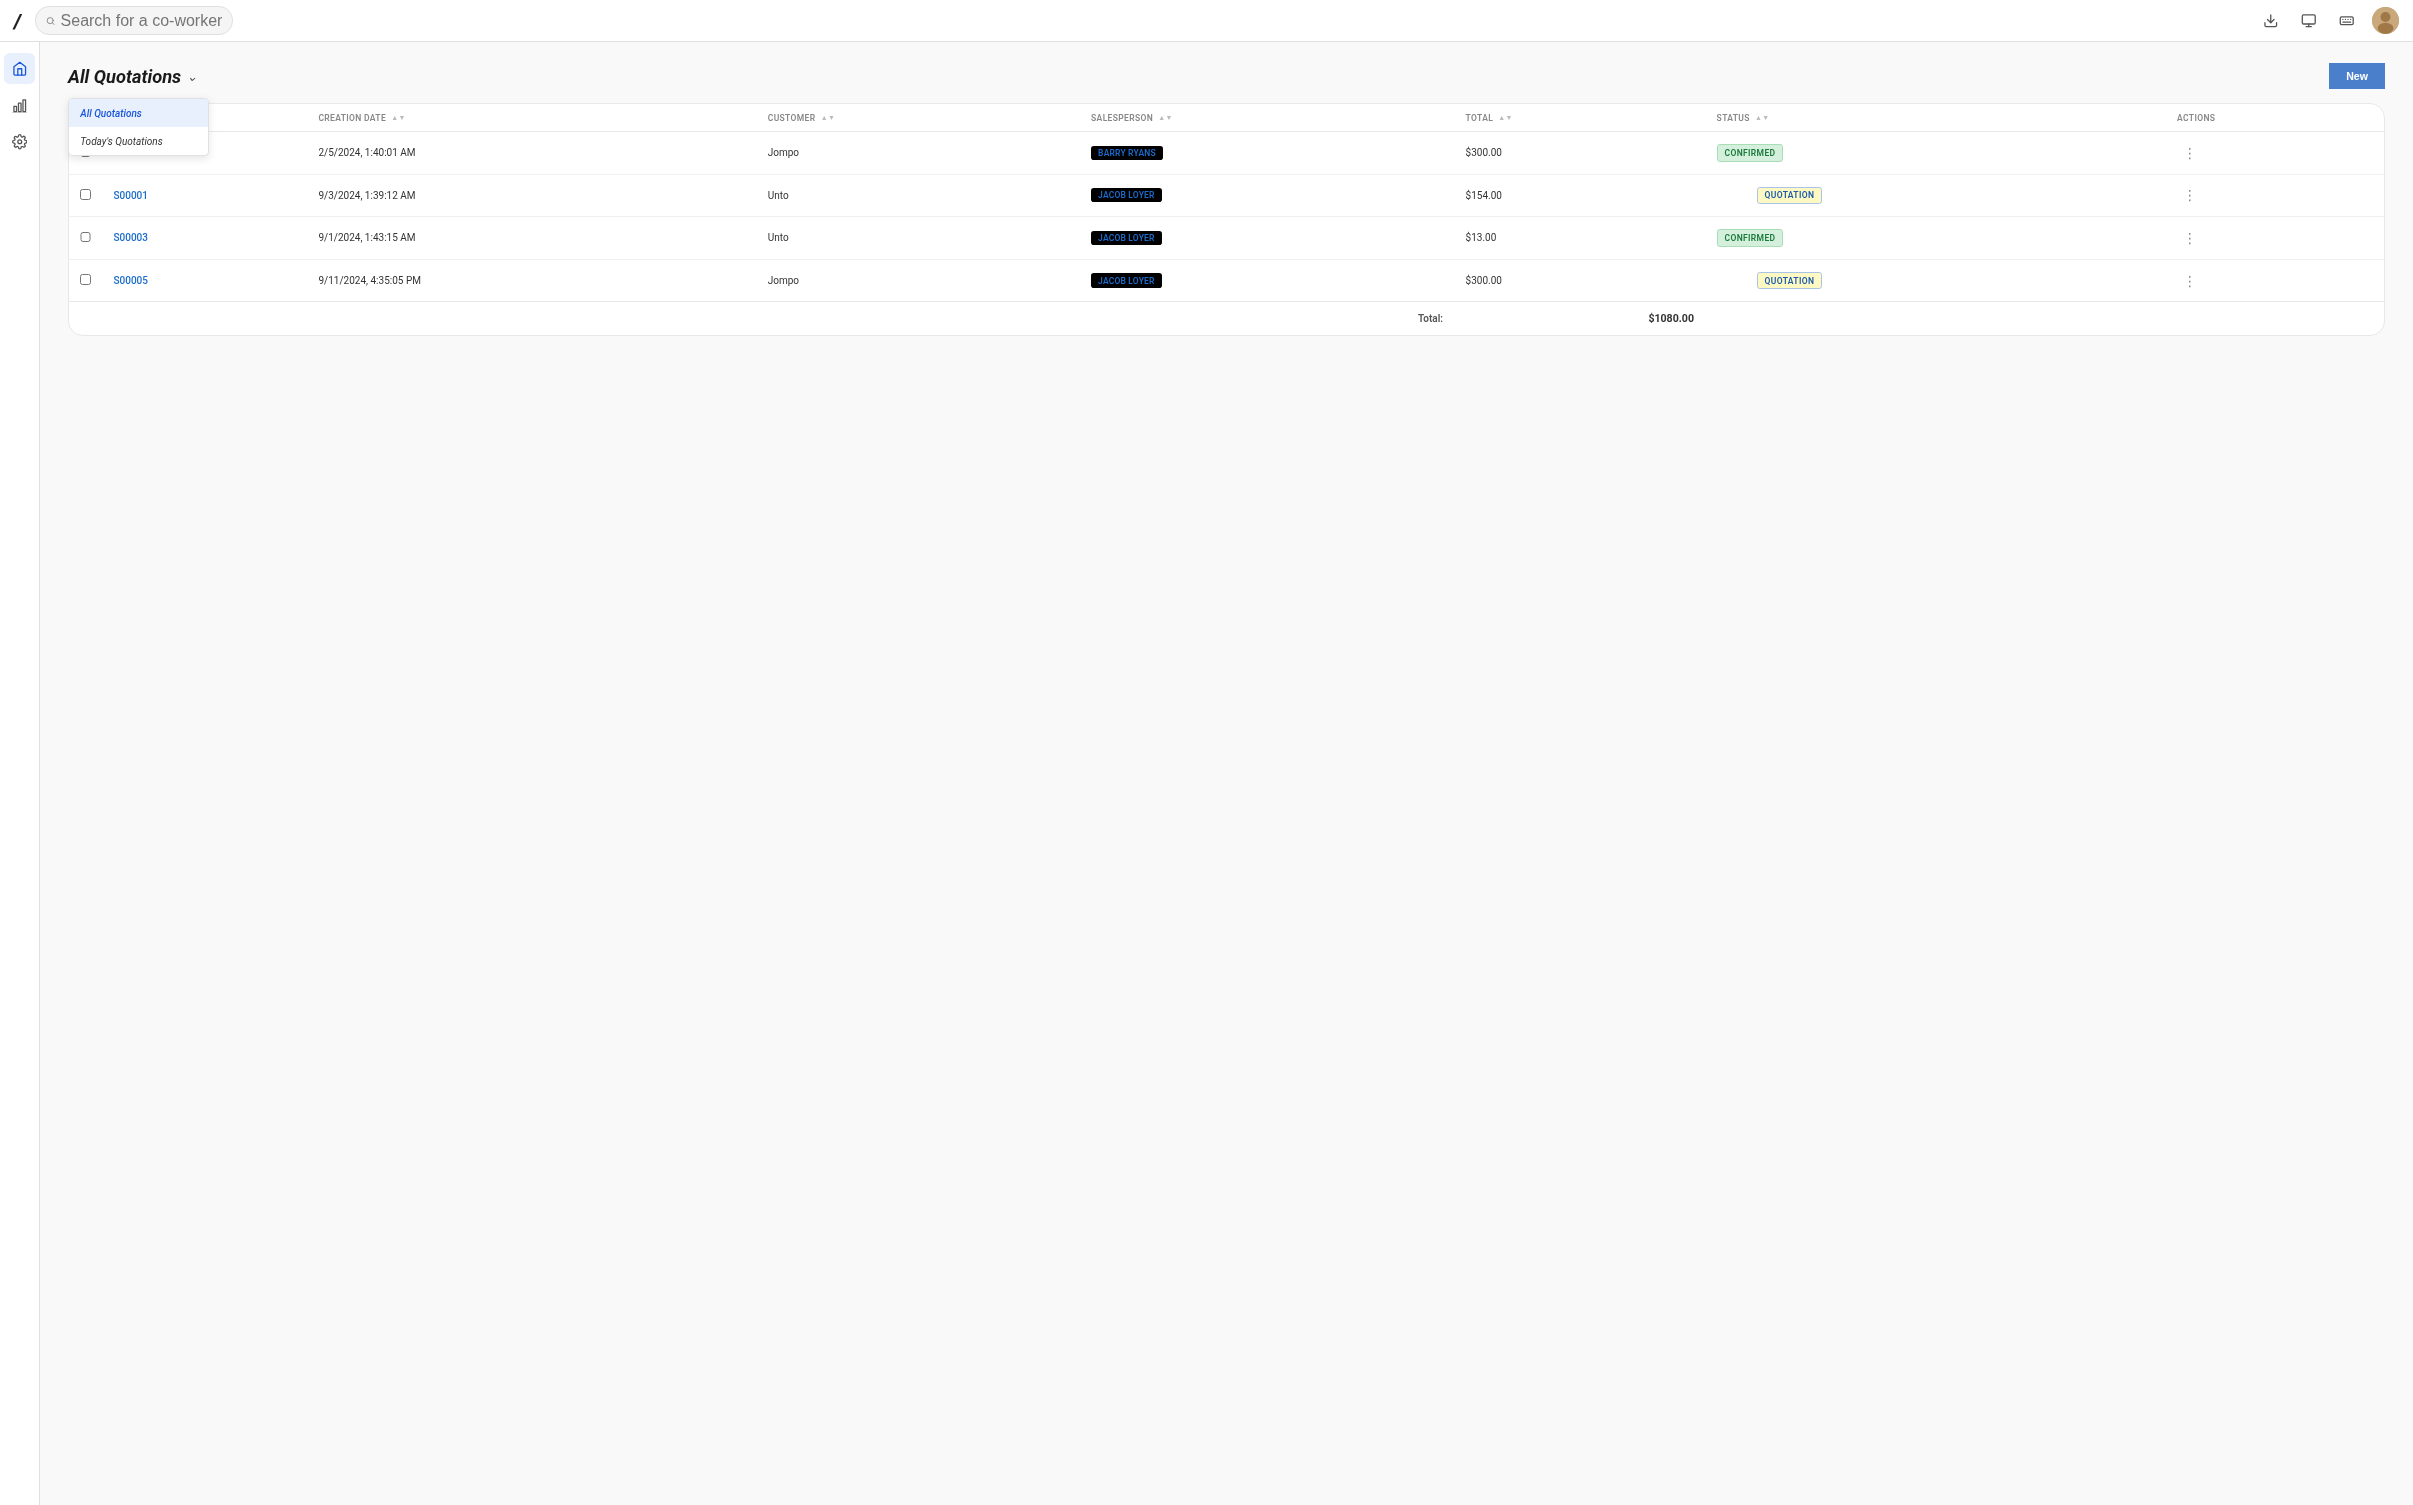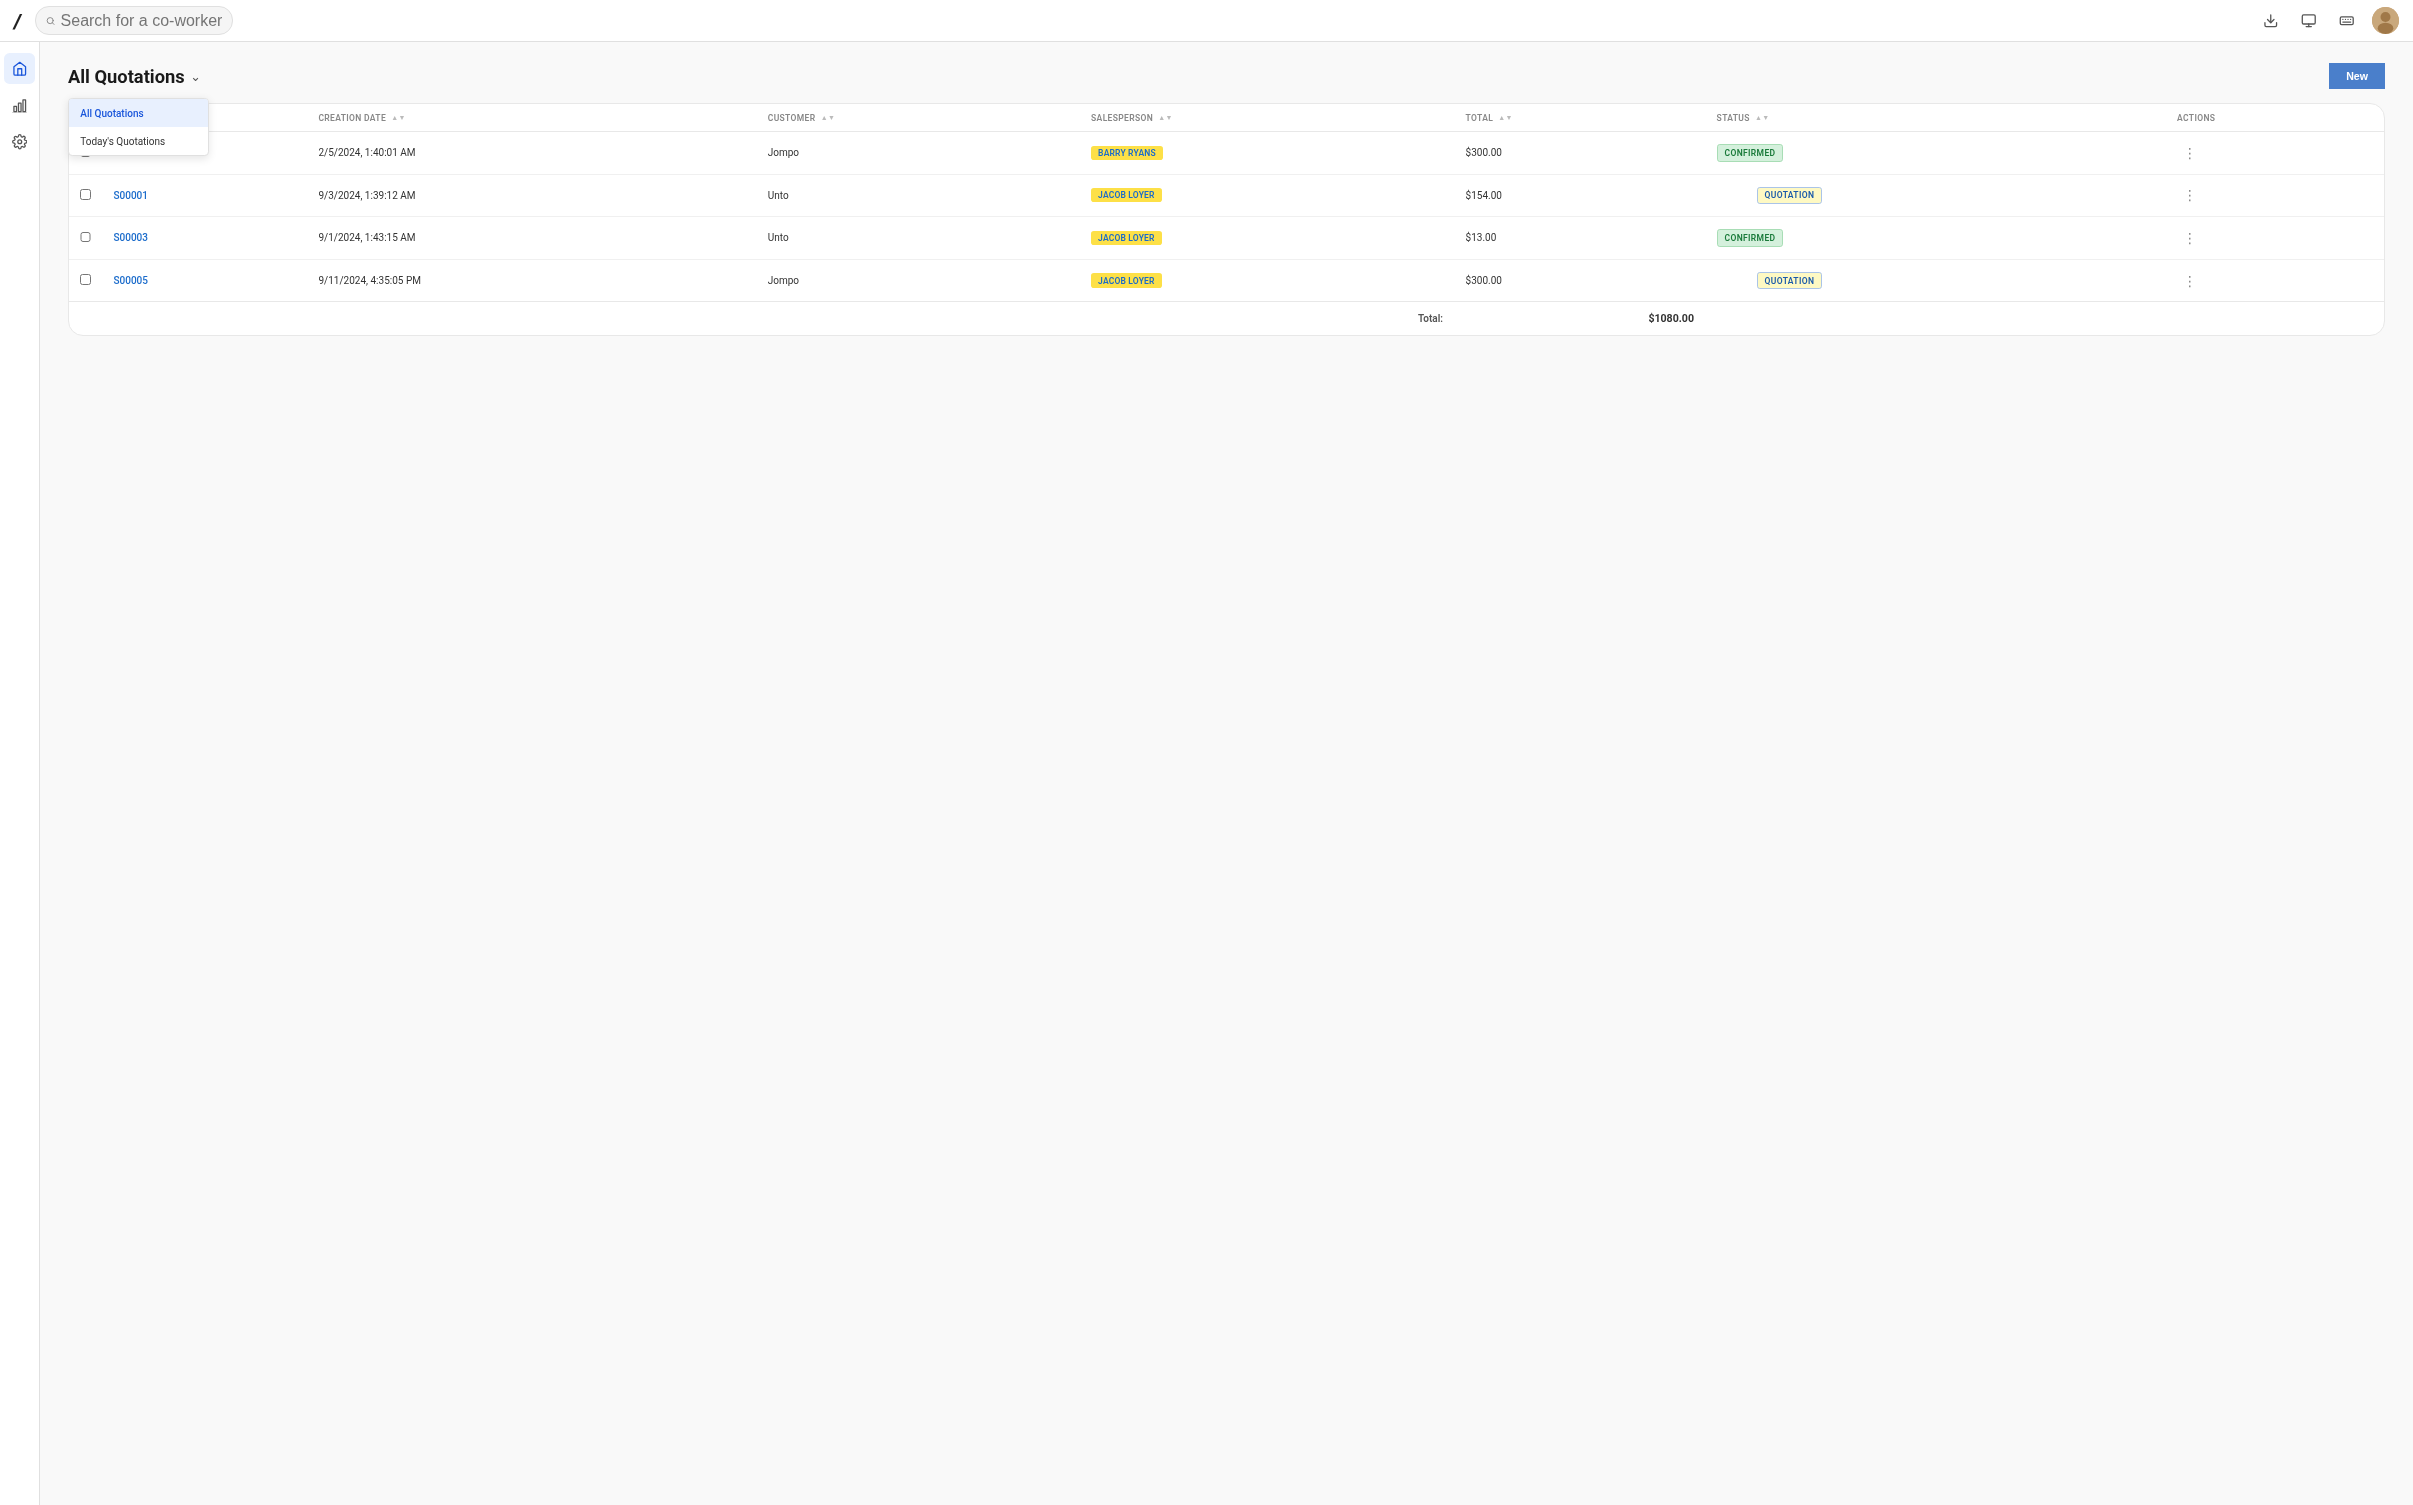--- a/index.html
+++ b/index.html
@@ -102,20 +102,21 @@
       display: flex;
       align-items: center;
       justify-content: space-between;
       margin-bottom: 14px;
       position: relative;
     }
     .page-title-area {
       display: flex;
       align-items: center;
       gap: 5.6px;
+      font-style: italic;
     }
     .page-title {
       font-size: 18.3px;
       font-weight: 700;
       color: #1a1a1a;
     }
     .dropdown-arrow {
       font-size: 12.7px;
       color: #555;
       cursor: pointer;
@@ -210,21 +211,21 @@
       cursor: pointer;
     }
     .salesperson-badge {
       display: inline-block;
       padding: 2.1px 7px;
       border-radius: 2.8px;
       font-size: 8.5px;
       font-weight: 600;
       letter-spacing: 0.02em;
     }
-    .badge-blue { background: #fde047; color: #1a6bcb; }
+    .badge-blue { background: #000000; color: #1a6bcb; }
     .status-badge {
       display: inline-block;
       padding: 2.8px 7px;
       border-radius: 2.8px;
       font-size: 8.5px;
       font-weight: 600;
       letter-spacing: 0.04em;
     }
     .status-confirmed { background: #d4f0dc; color: #1a7a3a; border: 0.7px solid #a8ddb5; }
     .status-quotation { background: #fef9c3; color: #1a5aaa; border: 0.7px solid #aac4e8; margin-left: 40px; }

